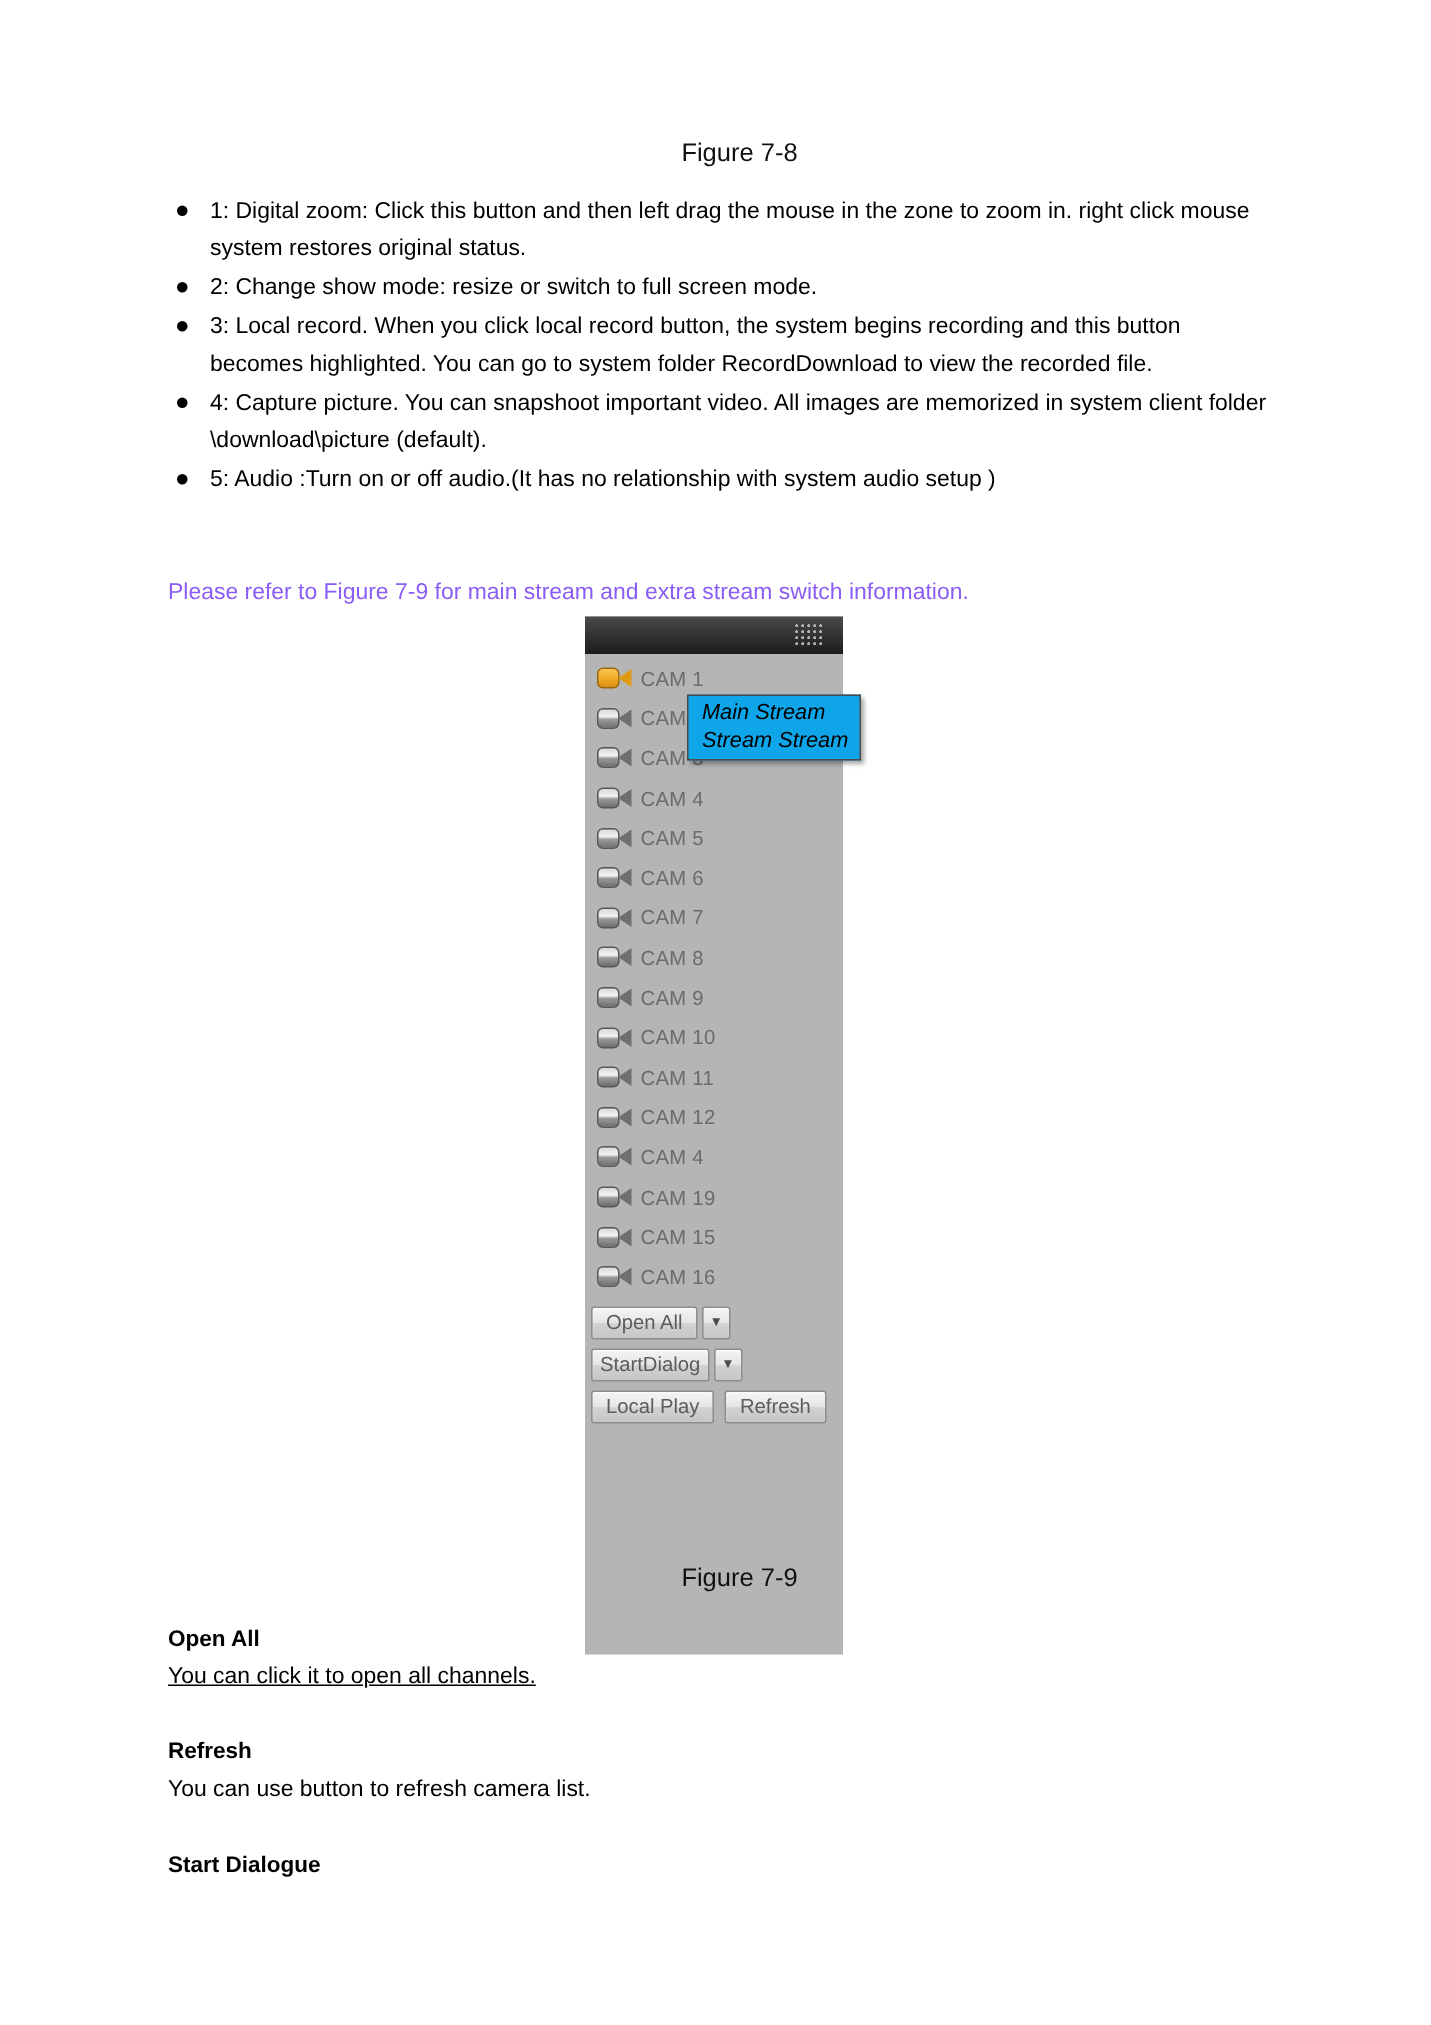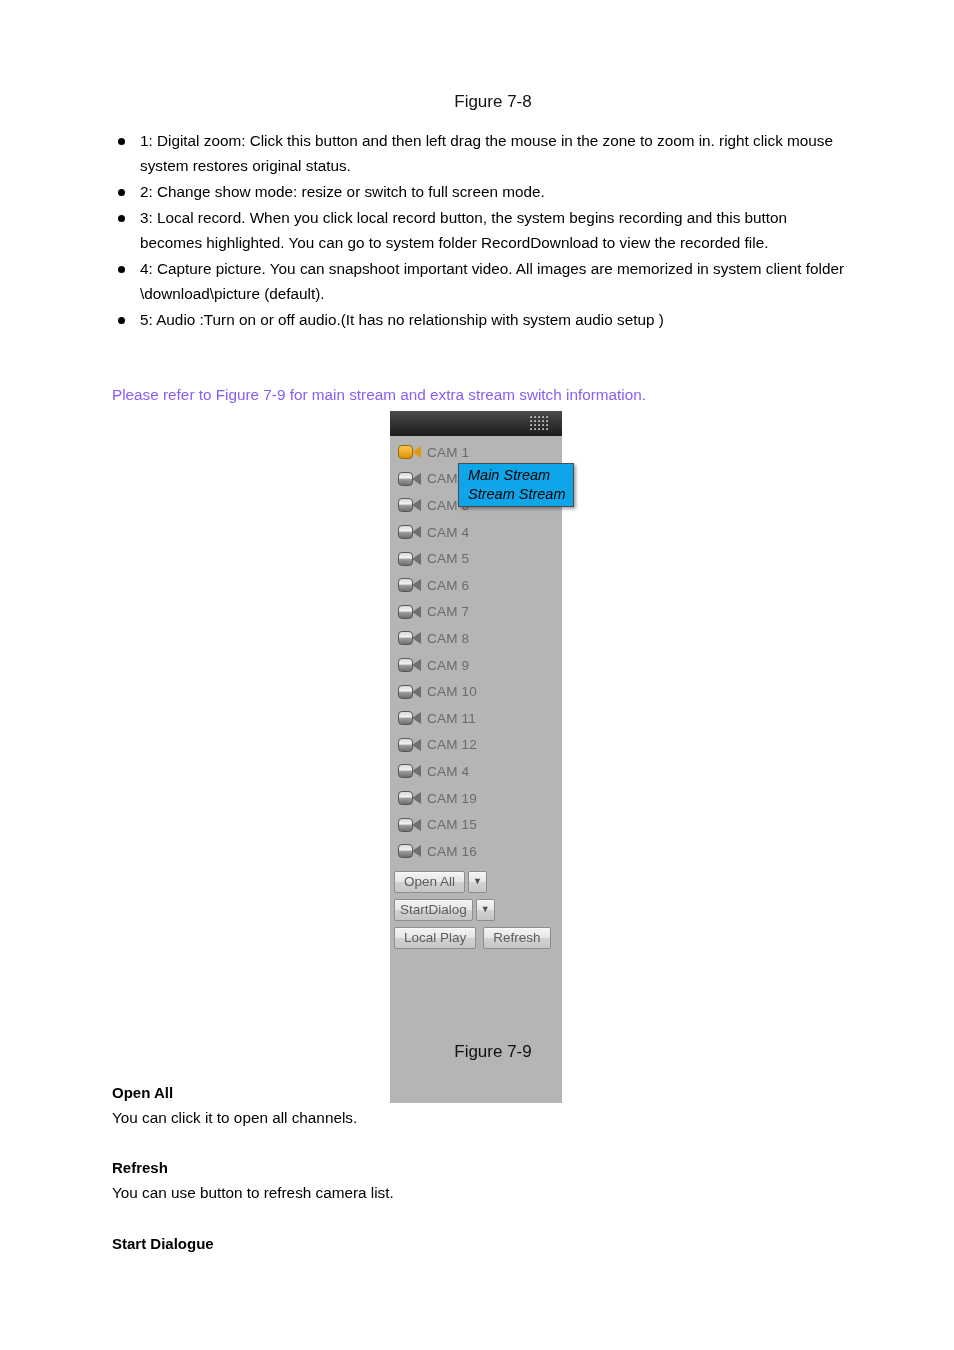--- a/index.html
+++ b/index.html
@@ -77,21 +77,21 @@
     font-weight: bold;
     color: #000;
   }
   .section-body {
     position: absolute;
     left: 112px;
     font-size: 15.3px;
     color: #000;
   }
   #open-all-head { top: 1084px; }
-  #open-all-body { top: 1109px; }
+  #open-all-body { top: 1109px; text-decoration: underline; }
   #refresh-head  { top: 1159px; }
   #refresh-body  { top: 1184px; }
   #start-dlg-head{ top: 1235px; }
 
   
   #camera-panel {
     position: absolute;
     left: 390px;
     top: 411px;
     width: 172px;

